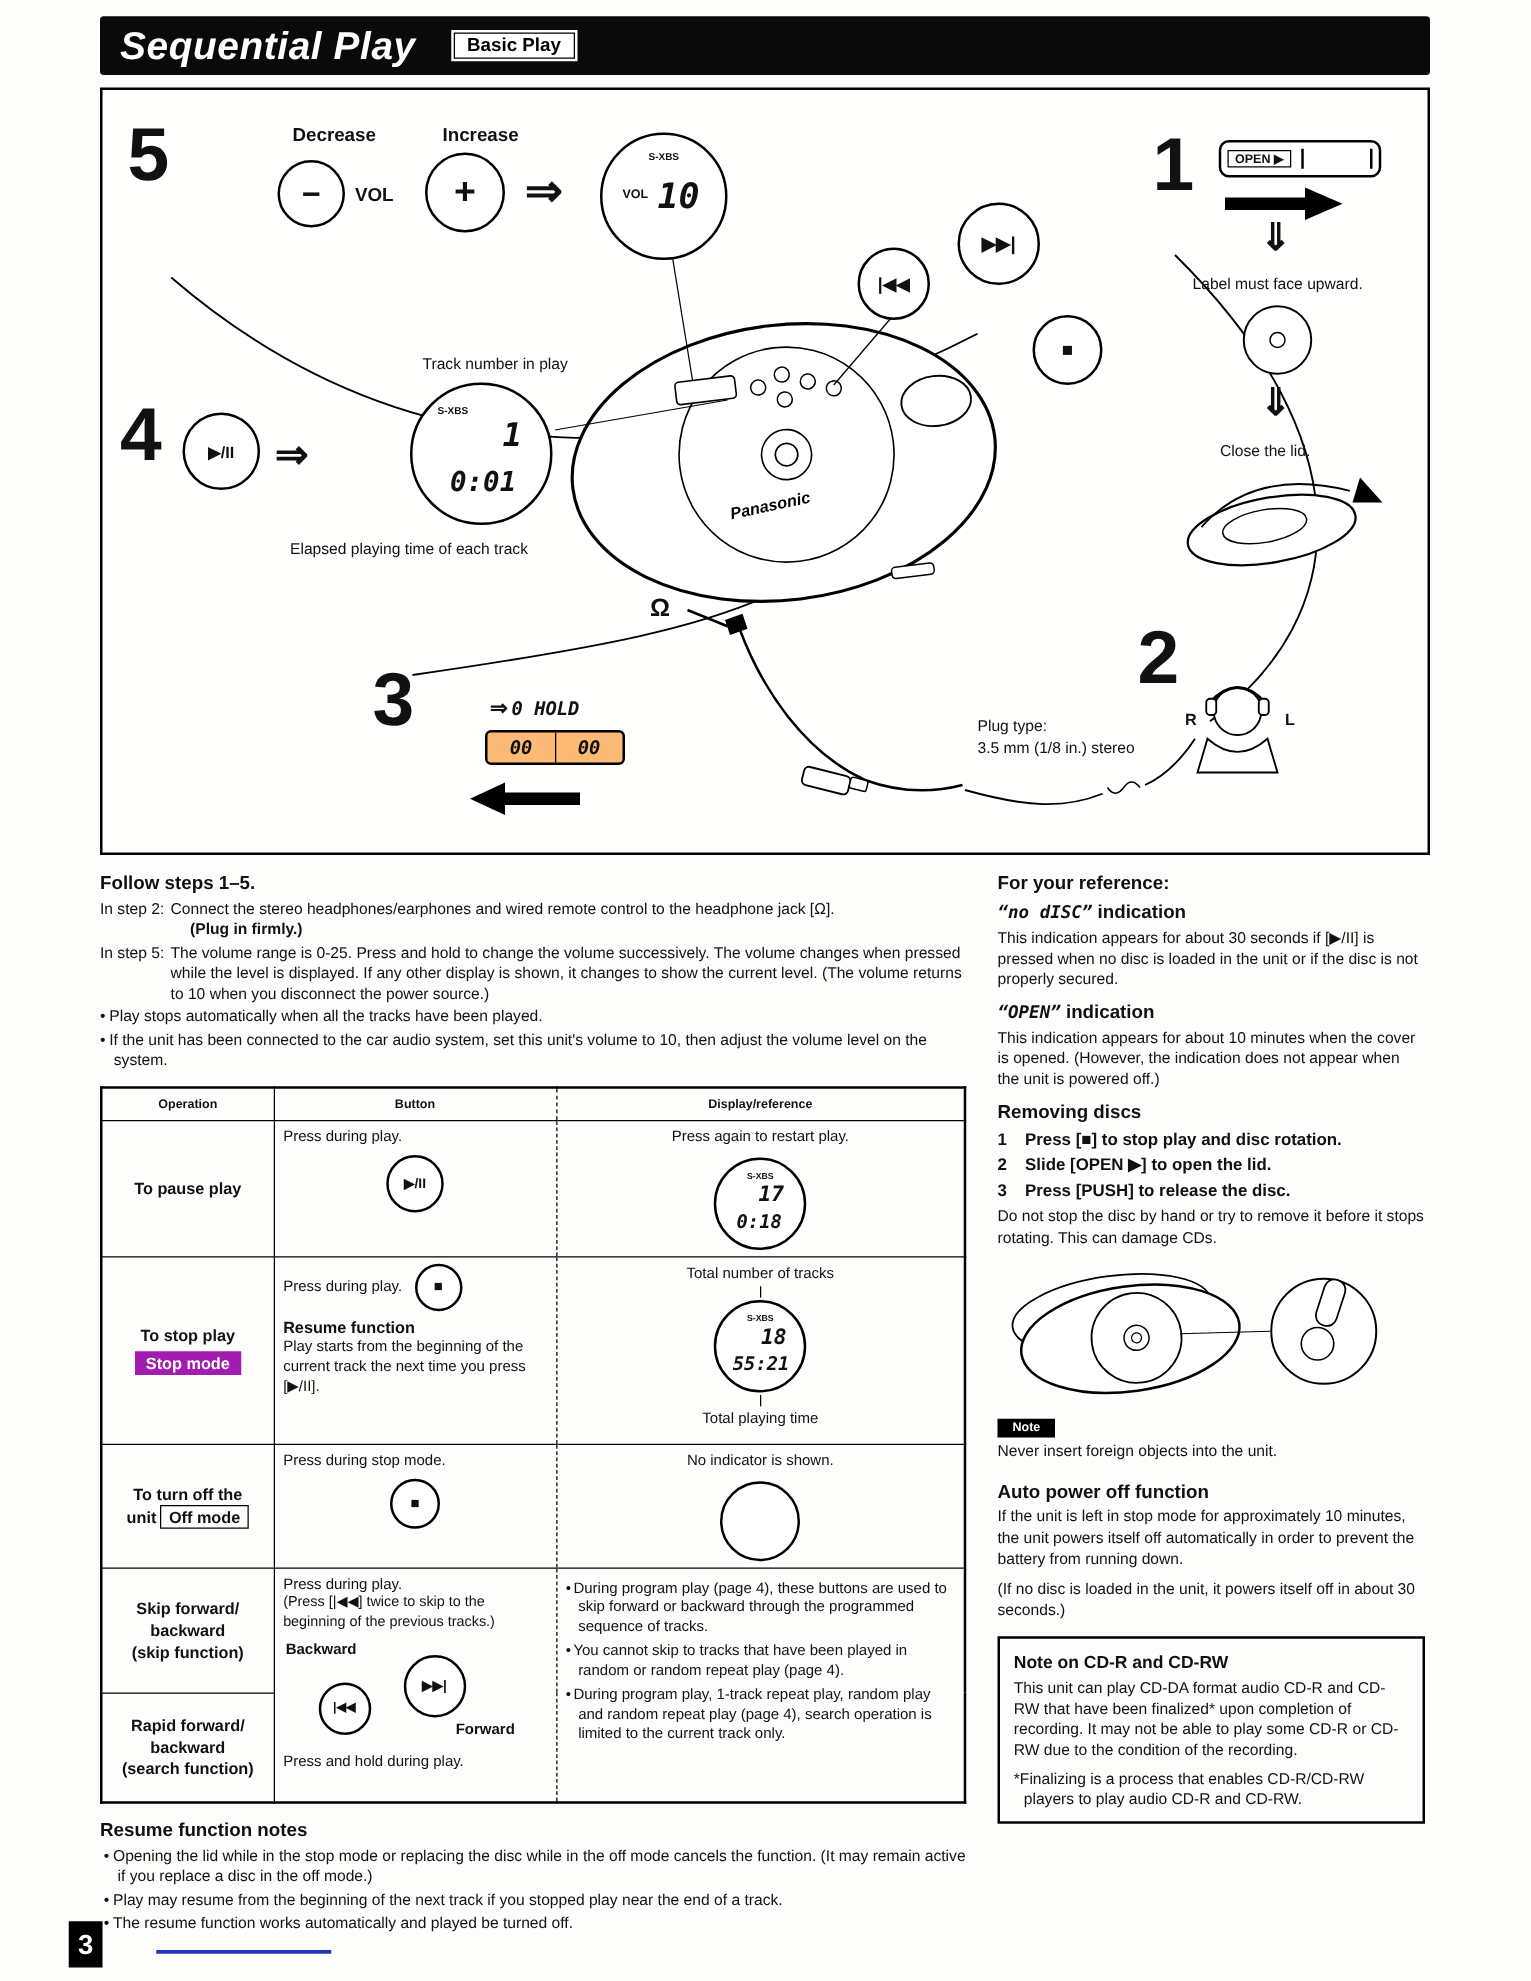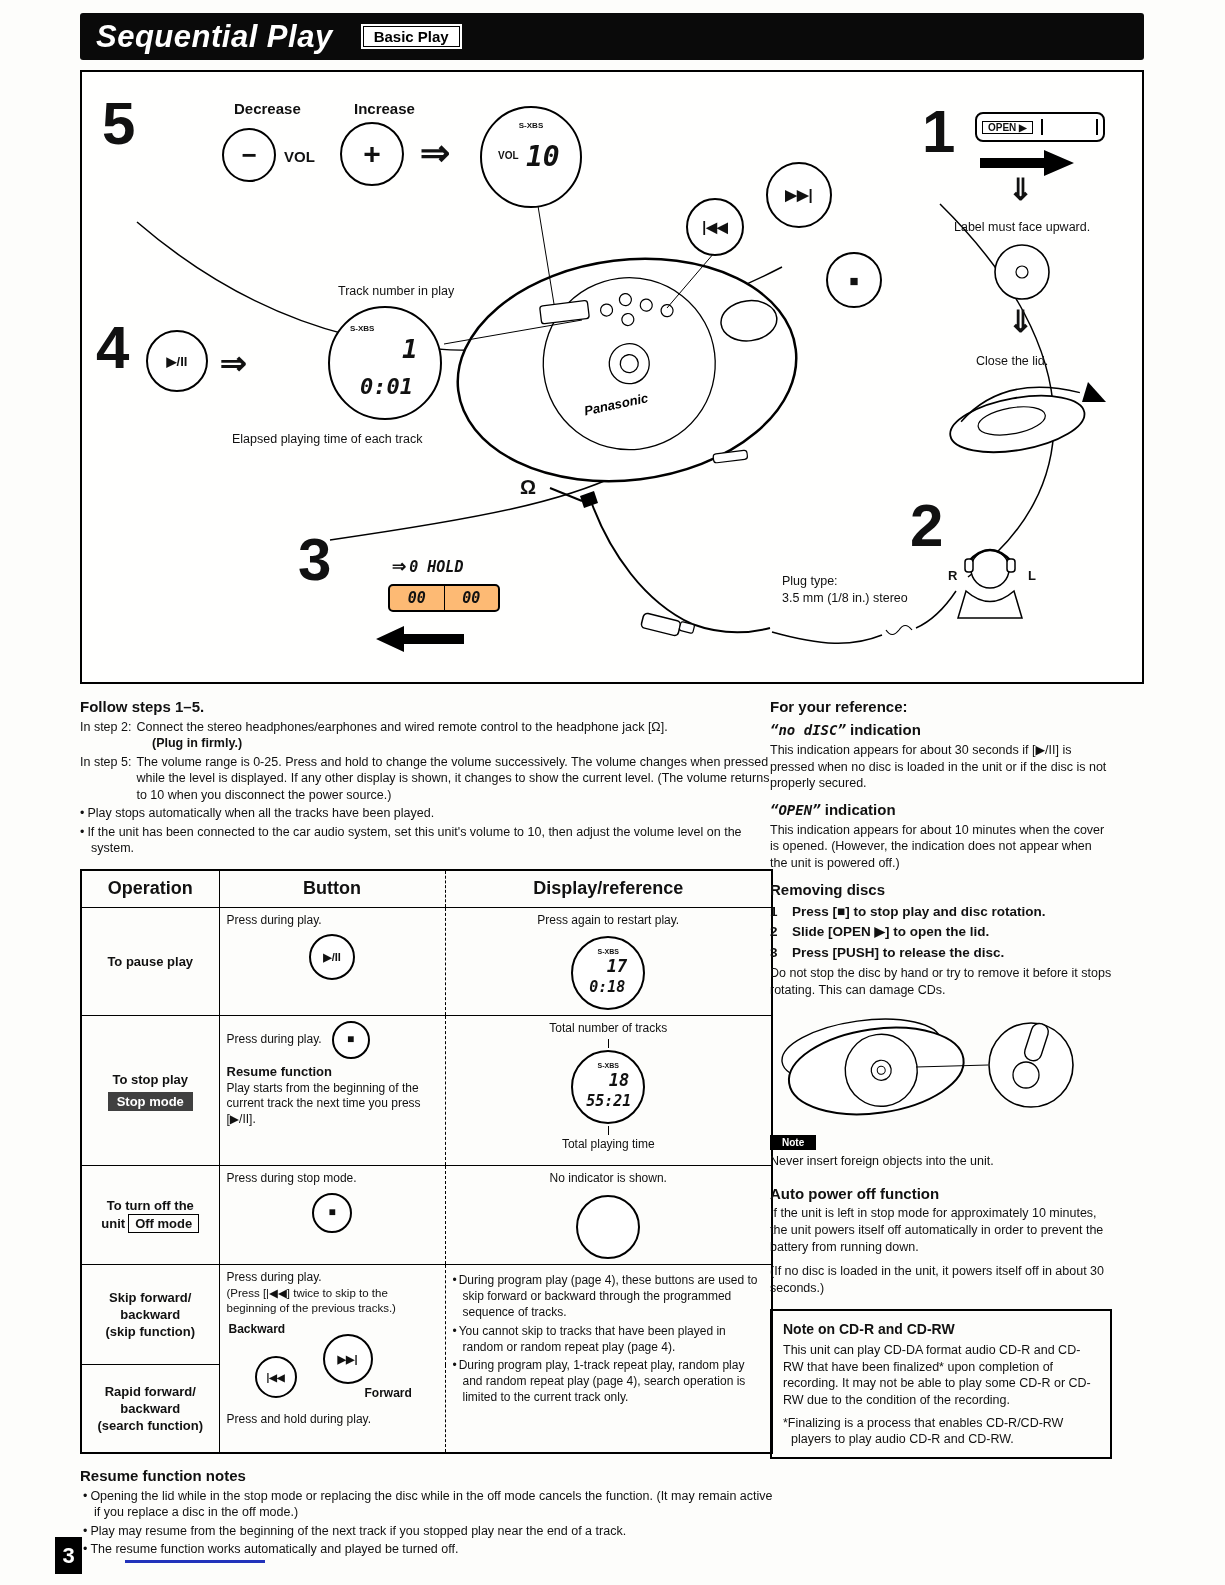--- a/index.html
+++ b/index.html
@@ -15,38 +15,38 @@
   .diagram{left:80px;top:70px;width:1064px;height:614px;border:2.5px solid #000;box-sizing:border-box;background:#fffffe;}
   .bignum{font-size:60px;font-weight:bold;line-height:1;}
   .circle-btn{border:2.5px solid #000;border-radius:50%;background:#fff;display:flex;align-items:center;justify-content:center;font-weight:bold;box-sizing:border-box;position:absolute;}
   .lcd{font-family:"DejaVu Sans Mono",monospace;font-style:italic;font-weight:bold;}
   .lcd-circle{border:2px solid #000;border-radius:50%;background:#fff;box-sizing:border-box;position:absolute;}
   .dlabel{font-size:12.5px;position:absolute;}
   .dbold{font-size:15px;font-weight:bold;position:absolute;}
   .arrow-glyph{font-weight:bold;position:absolute;}
   
   .left-col{left:80px;top:697px;width:695px;font-size:12.5px;line-height:1.32;}
-  .right-col{left:770px;top:697px;width:342px;font-size:12.5px;line-height:1.33;}
+  .right-col{left:798px;top:697px;width:342px;font-size:12.5px;line-height:1.33;}
   .h15{font-size:15px;font-weight:bold;}
   .para{margin:2px 0 8px 0;}
   .instep{display:flex;gap:5px;margin-top:2px;}
   .instep-label{font-weight:normal;white-space:nowrap;}
   .instep-body{flex:1;}
   .sub-indent{margin-left:72px;font-weight:bold;}
   .bullet{padding-left:11px;text-indent:-11px;margin-top:2px;}
   .bullet::before{content:"•";margin-right:3px;}
   
   .op-table{border-collapse:collapse;width:693px;margin-top:12px;font-size:12px;}
   .op-table th,.op-table td{border:1.5px solid #000;vertical-align:top;padding:5px 7px;box-sizing:border-box;}
-  .op-table th{font-size:18px;font-weight:bold;text-align:center;padding:6px 4px;}
+  .op-table th{font-size:10px;font-weight:bold;text-align:center;padding:6px 4px;}
   .op-table{border:2px solid #000;}
   .btncell{border-right:none !important;}
   .dispcell{border-left:1.5px dashed #000 !important;text-align:center;}
   .opcell{text-align:center;font-weight:bold;font-size:13px;vertical-align:middle !important;}
-  .badge-black{display:inline-block;background:#404040;color:#fff;font-weight:bold;padding:1px 9px;margin-top:4px;font-size:13px;}
+  .badge-black{display:inline-block;background:#a21caf;color:#fff;font-weight:bold;padding:1px 9px;margin-top:4px;font-size:13px;}
   .badge-box{display:inline-block;border:1.5px solid #000;padding:0 6px;font-weight:bold;font-size:13px;margin-left:3px;}
   .t-circle{border:2.5px solid #000;border-radius:50%;background:#fff;display:flex;align-items:center;justify-content:center;font-weight:bold;box-sizing:border-box;margin:6px auto 0 auto;}
   .t-lcd{position:relative;border:2px solid #000;border-radius:50%;background:#fff;box-sizing:border-box;margin:8px auto 0 auto;}
   .pline{width:1px;height:9px;background:#000;margin:2px auto;}
   .smallnote{font-size:11.5px;}
   .multiline{white-space:pre-line;}
   .dbullet{padding-left:10px;text-indent:-10px;margin-top:3px;text-align:left;}
   .dbullet::before{content:"•";margin-right:2px;}
   
   .lcd-inline{font-family:"DejaVu Sans Mono",monospace;font-style:italic;font-weight:bold;font-size:14px;}

